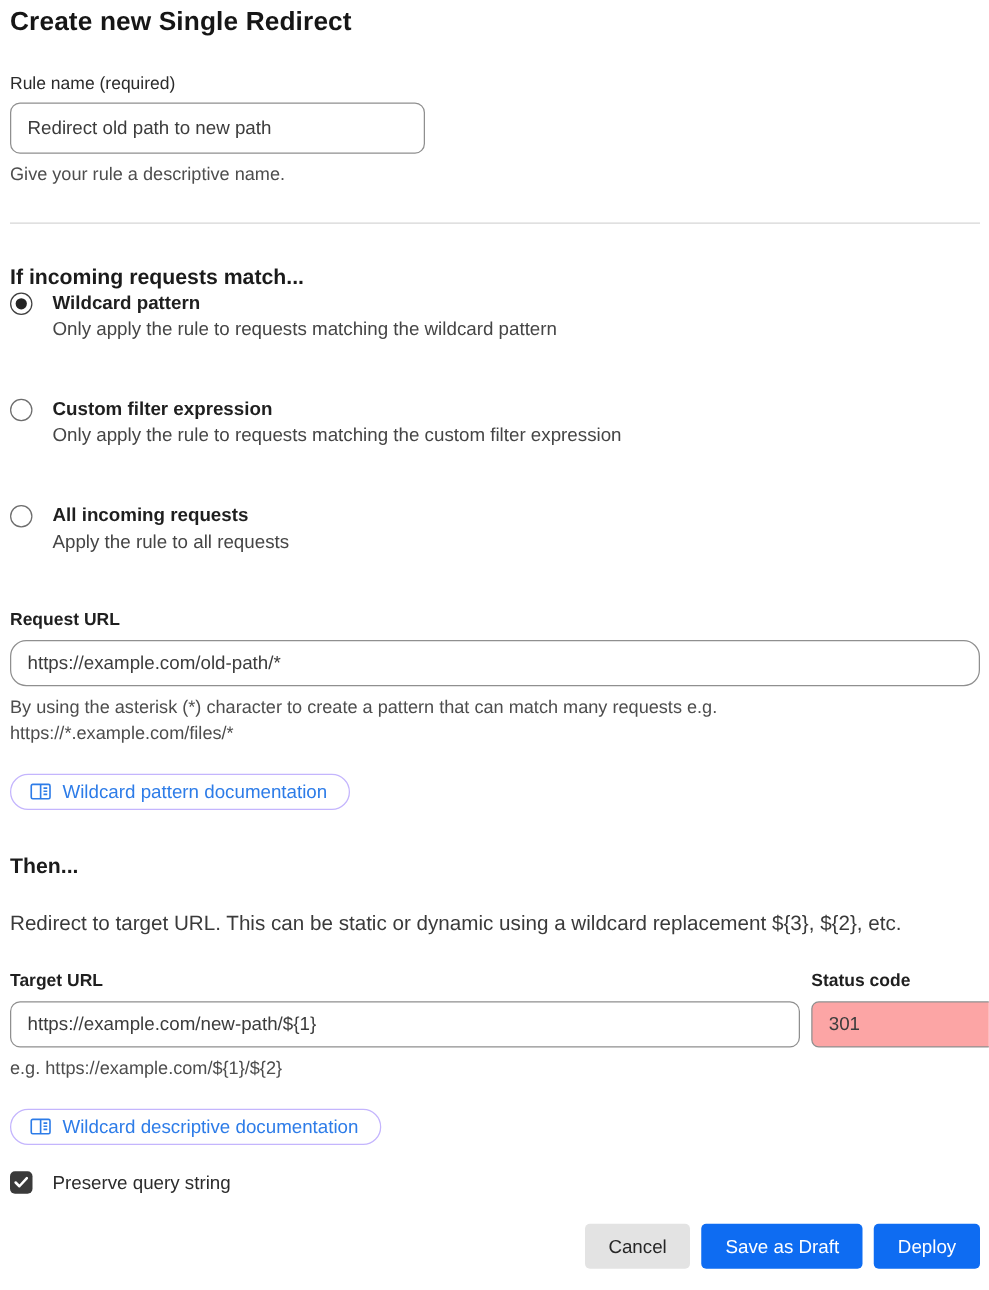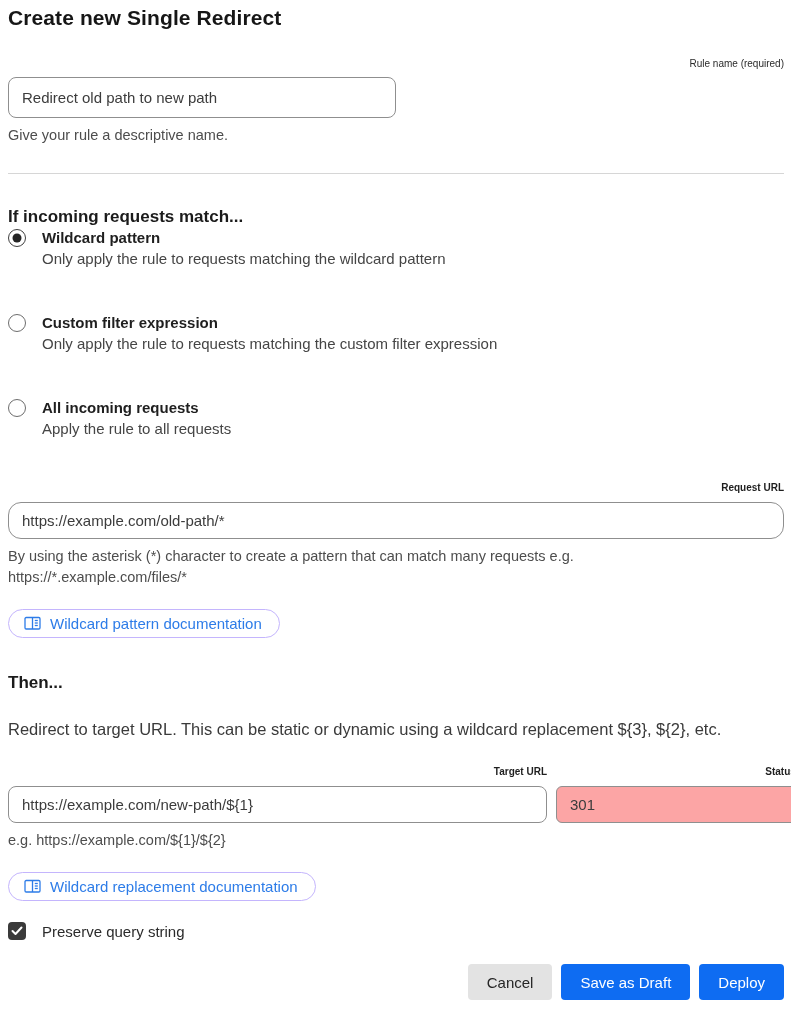--- a/index.html
+++ b/index.html
@@ -12,40 +12,39 @@
     padding: 6px 7px 0 8px;
     overflow: hidden;
   }
   .page-title {
     font-size: 21px;
     font-weight: 700;
     color: #161616;
     letter-spacing: .1px;
   }
   .field-label {
-    font-size: 10px;
+    font-size: 14px;
     font-weight: 700;
     color: #1f1f1f;
-    text-align: right;
   }
   .field-label.light { font-weight: 400; color: #2b2b2b; }
   .rule-name-label { margin-top: 28px; }
   .text-input {
     display: block;
     font-family: "Liberation Sans", sans-serif;
     font-size: 15px;
     color: #3c3c3c;
     border: 1px solid #8f8f8f;
     border-radius: 8px;
     padding: 0 13px;
     height: 41px;
     outline: none;
     background: #fff;
   }
-  .rule-name-input { margin-top: 8px; width: 388px; }
+  .rule-name-input { margin-top: 8px; width: 332px; }
   .help-text {
     margin-top: 7px;
     font-size: 14.5px;
     color: #4d4d4d;
     line-height: 21px;
   }
   .divider {
     border: none;
     border-top: 1px solid #d6d6d6;
     margin-top: 27px;
@@ -120,21 +119,21 @@
     font-size: 16.5px;
     color: #3a3a3a;
   }
   .target-row {
     margin-top: 27px;
     display: flex;
     gap: 9px;
   }
   .target-col { flex: 1 1 auto; }
   .status-col { flex: 0 0 227px; }
-  .target-input { margin-top: 9px; width: 539px; height: 37px; }
+  .target-input { margin-top: 9px; width: 632px; height: 37px; }
   .select-box {
     margin-top: 9px;
     width: 266px;
     height: 37px;
     border: 1px solid #8f8f8f;
     border-radius: 6px;
     display: flex;
     align-items: center;
     justify-content: space-between;
     padding: 0 13px;
@@ -261,21 +260,21 @@
 <button class="doc-button">
   <span class="book-icon">
     <svg width="17" height="15" viewBox="0 0 17 15" fill="none" stroke="#2d7ce8" stroke-width="1.3">
       <rect x="1" y="1.5" width="15" height="11.5" rx="1.2"></rect>
       <line x1="8.5" y1="1.5" x2="8.5" y2="13"></line>
       <line x1="10.8" y1="4.5" x2="13.8" y2="4.5"></line>
       <line x1="10.8" y1="7" x2="13.8" y2="7"></line>
       <line x1="10.8" y1="9.5" x2="13.8" y2="9.5"></line>
     </svg>
   </span>
-  <span>Wildcard replacement documentation</span>
+  <span>Wildcard descriptive documentation</span>
 </button>
 
 <div class="checkbox-row">
   <span class="checkbox">
     <svg width="12" height="10" viewBox="0 0 12 10" fill="none" stroke="#ffffff" stroke-width="2" stroke-linecap="round" stroke-linejoin="round">
       <polyline points="1.5,5 4.5,8 10.5,1.5"></polyline>
     </svg>
   </span>
   <span class="checkbox-label">Preserve query string</span>
 </div>

